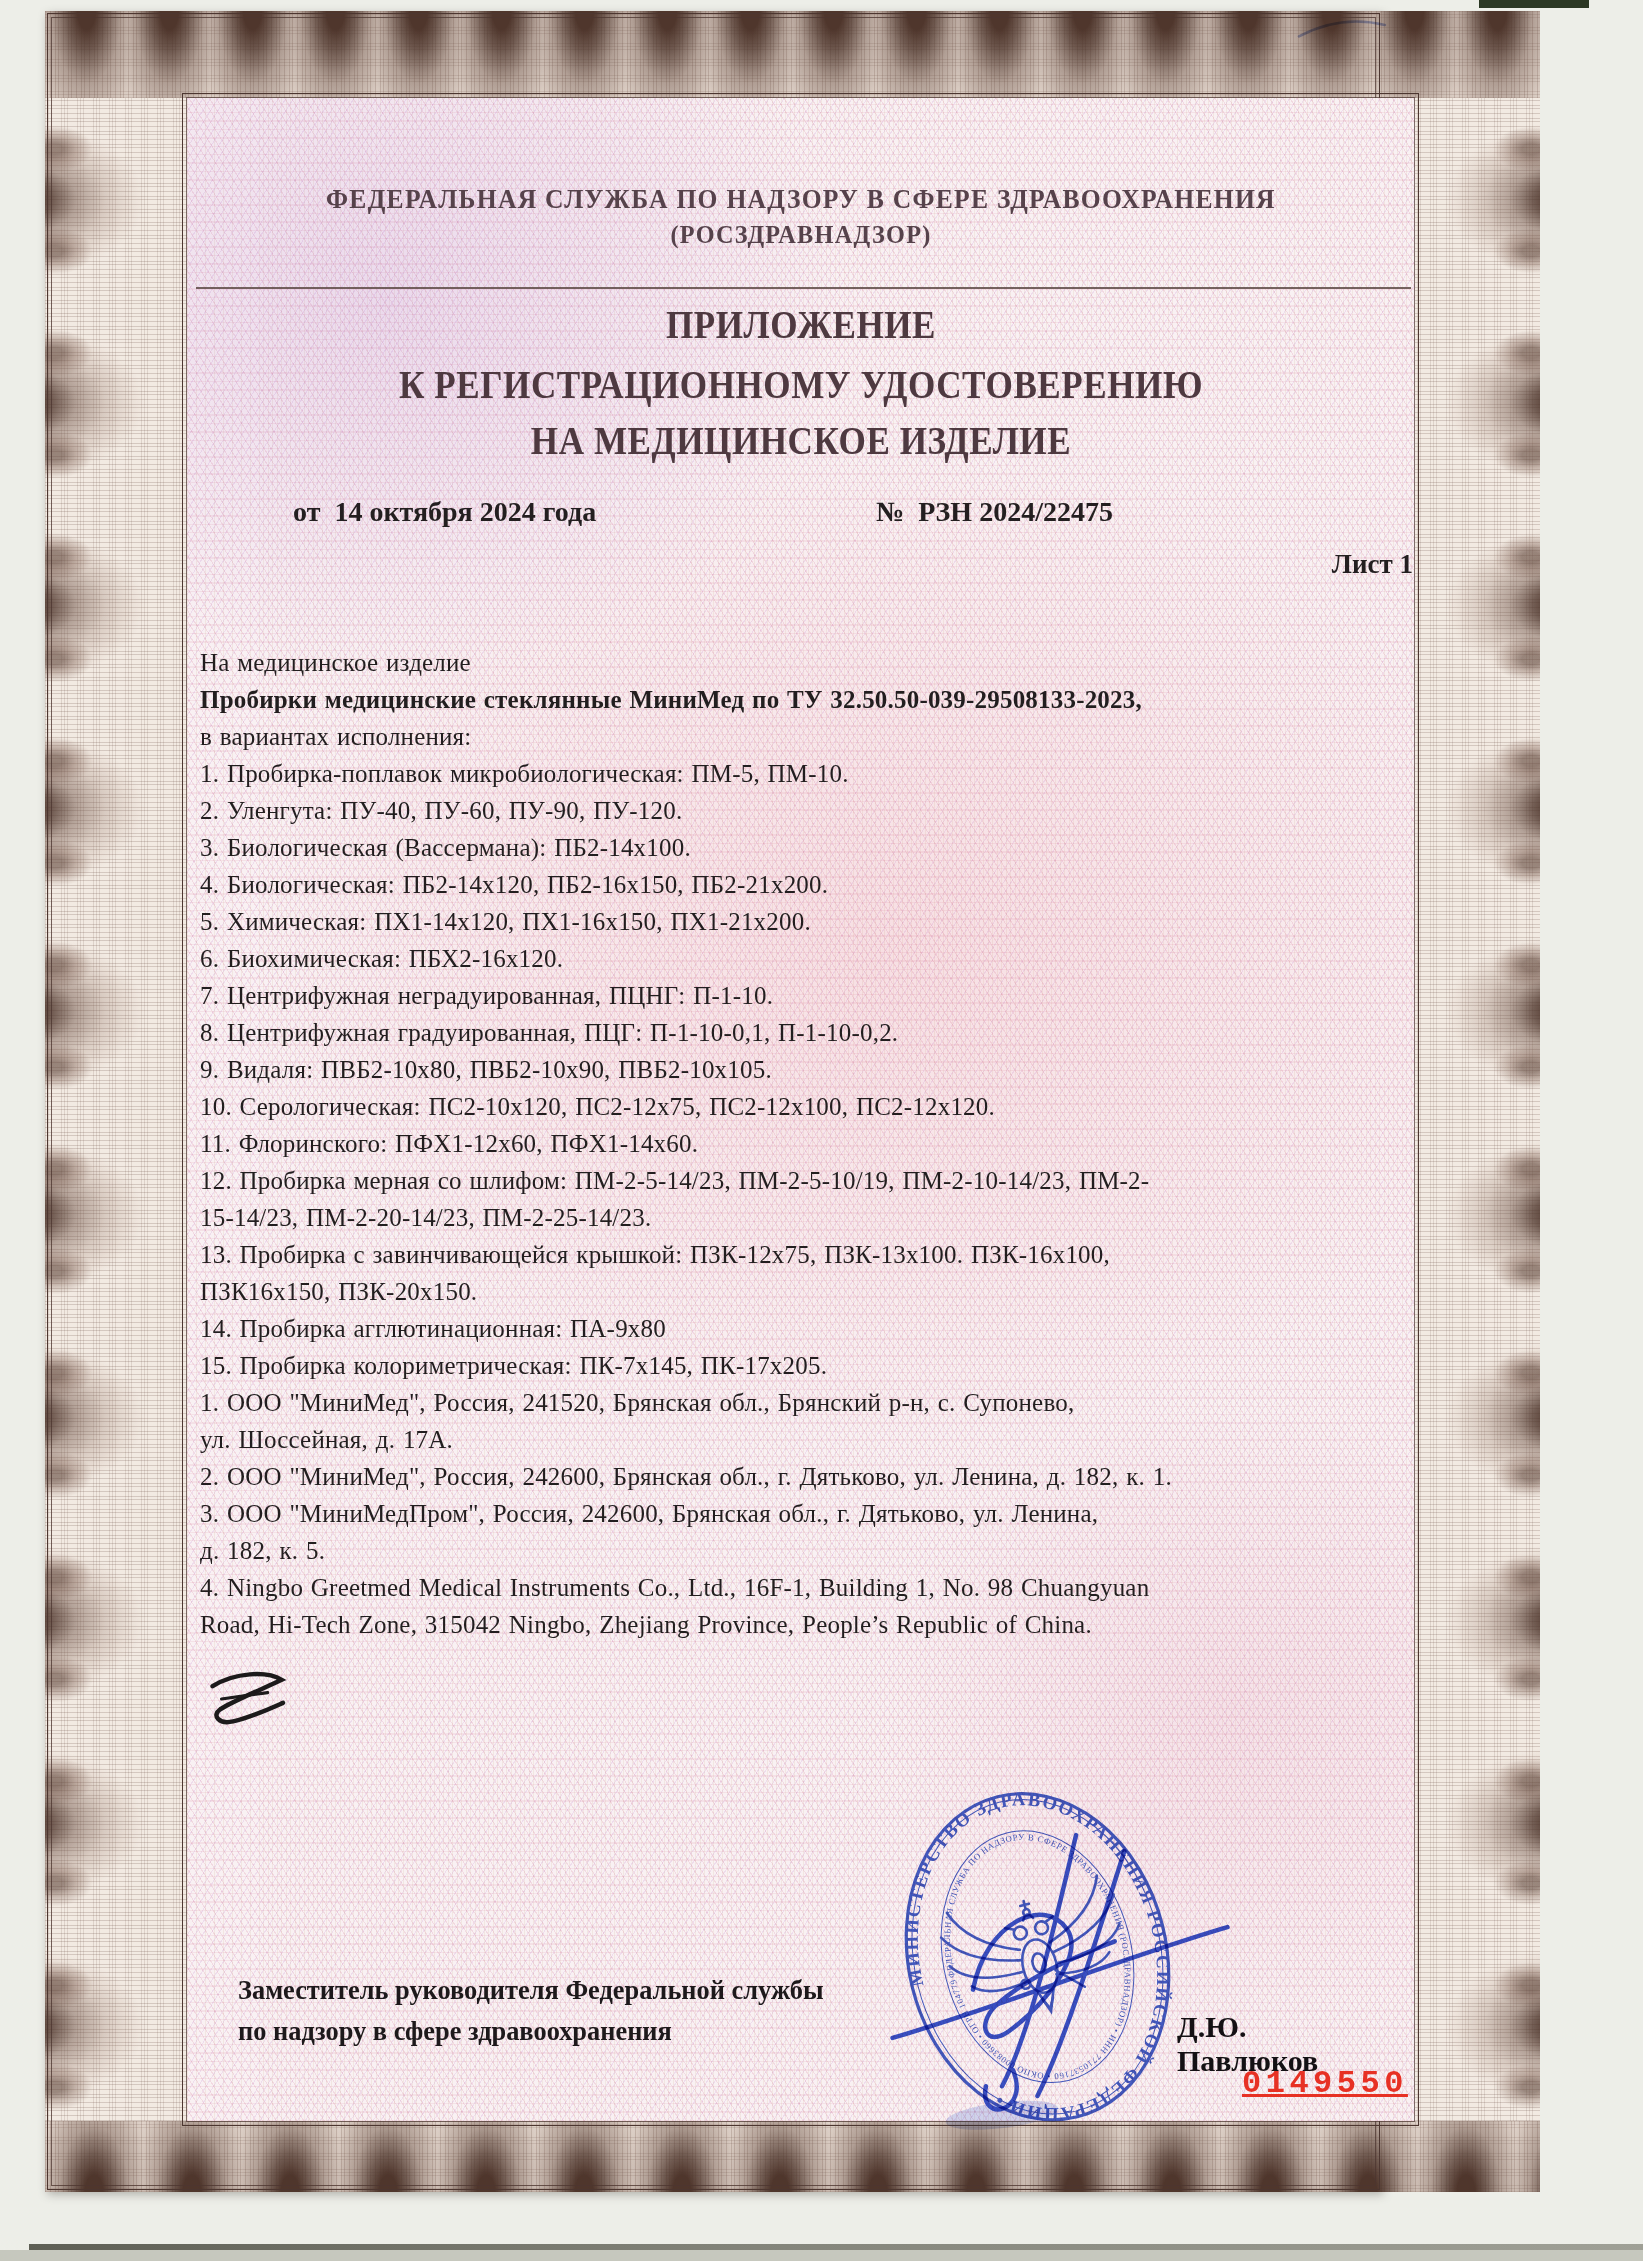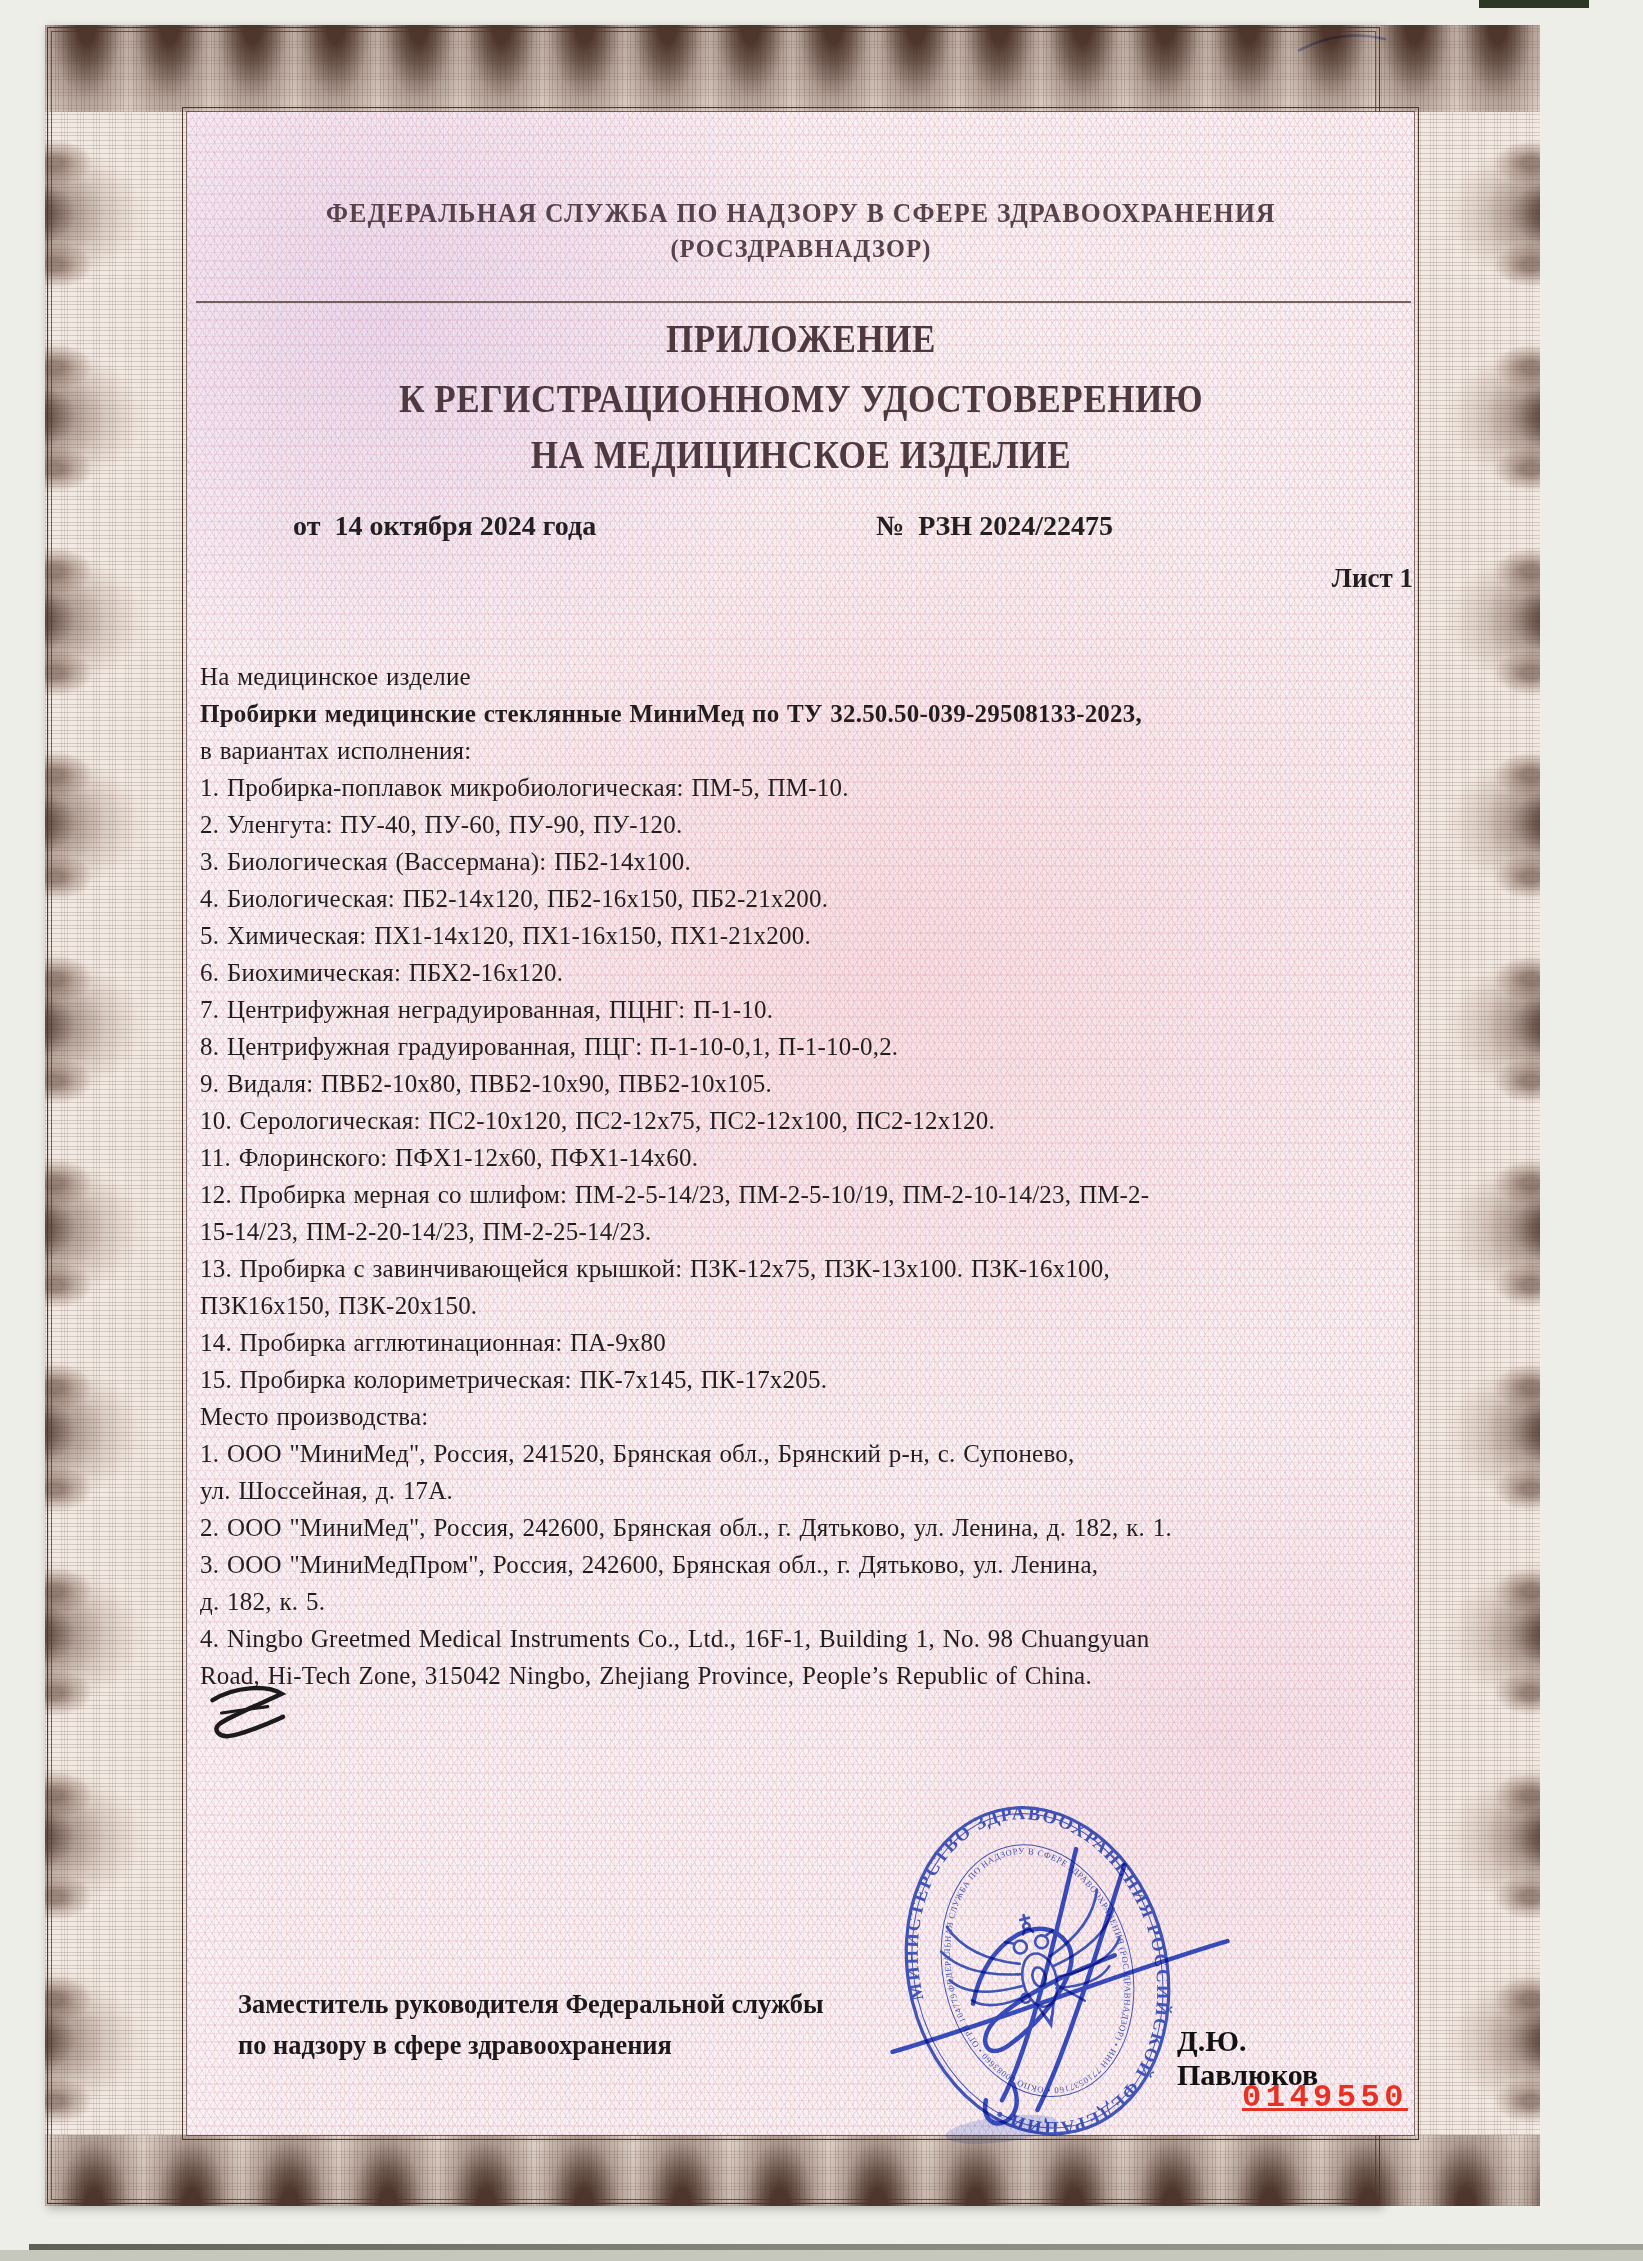--- a/index.html
+++ b/index.html
@@ -3,21 +3,21 @@
 <meta charset="utf-8">
 <style>
   html,body{margin:0;padding:0;}
   body{
     width:1643px;height:2261px;position:relative;overflow:hidden;
     background:#edeee8;
     font-family:"Liberation Serif","DejaVu Serif",serif;
   }
   
   #page{
-    position:absolute;left:45px;top:25px;width:1337px;height:2181px;
+    position:absolute;left:45px;top:11px;width:1337px;height:2181px;
     background:#fde047;
     box-shadow:1.9px 2.6px 9px rgba(60,58,52,.35);
   }
   
   .band{position:absolute;background-color:#f2eae2;}
   .band-top{
     left:0;top:0;width:1495px;height:87px;
     background-image:
       radial-gradient(37px 77px at 50% 0px,#4f362c 0 9px,rgba(79,54,44,.8) 19.3px,rgba(112,84,72,.5) 35px,rgba(146,116,102,.28) 55px,rgba(170,140,125,.12) 70px,transparent 77px),
       repeating-linear-gradient(90deg,rgba(92,62,52,.22) 0 0.6px,transparent 0.6px 2.6px),
@@ -125,21 +125,20 @@
     <div class="bl">8. Центрифужная градуированная, ПЦГ: П-1-10-0,1, П-1-10-0,2.</div>
     <div class="bl">9. Видаля: ПВБ2-10х80, ПВБ2-10х90, ПВБ2-10х105.</div>
     <div class="bl">10. Серологическая: ПС2-10х120, ПС2-12х75, ПС2-12х100, ПС2-12х120.</div>
     <div class="bl">11. Флоринского: ПФХ1-12х60, ПФХ1-14х60.</div>
     <div class="bl">12. Пробирка мерная со шлифом: ПМ-2-5-14/23, ПМ-2-5-10/19, ПМ-2-10-14/23, ПМ-2-</div>
     <div class="bl">15-14/23, ПМ-2-20-14/23, ПМ-2-25-14/23.</div>
     <div class="bl">13. Пробирка с завинчивающейся крышкой: ПЗК-12х75, ПЗК-13х100. ПЗК-16х100,</div>
     <div class="bl">ПЗК16х150, ПЗК-20х150.</div>
     <div class="bl">14. Пробирка агглютинационная: ПА-9х80</div>
     <div class="bl">15. Пробирка колориметрическая: ПК-7х145, ПК-17х205.</div>
-    <div class="bl">Место производства:</div>
     <div class="bl">1. ООО "МиниМед", Россия, 241520, Брянская обл., Брянский р-н, с. Супонево,</div>
     <div class="bl">ул. Шоссейная, д. 17А.</div>
     <div class="bl">2. ООО "МиниМед", Россия, 242600, Брянская обл., г. Дятьково, ул. Ленина, д. 182, к. 1.</div>
     <div class="bl">3. ООО "МиниМедПром", Россия, 242600, Брянская обл., г. Дятьково, ул. Ленина,</div>
     <div class="bl">д. 182, к. 5.</div>
     <div class="bl">4. Ningbo Greetmed Medical Instruments Co., Ltd., 16F-1, Building 1, No. 98 Chuangyuan</div>
     <div class="bl">Road, Hi-Tech Zone, 315042 Ningbo, Zhejiang Province, People’s Republic of China.</div>
   </div>
 
   <svg class="ink" style="left:161px;top:1656px" width="90" height="64" viewBox="0 0 140 100">

